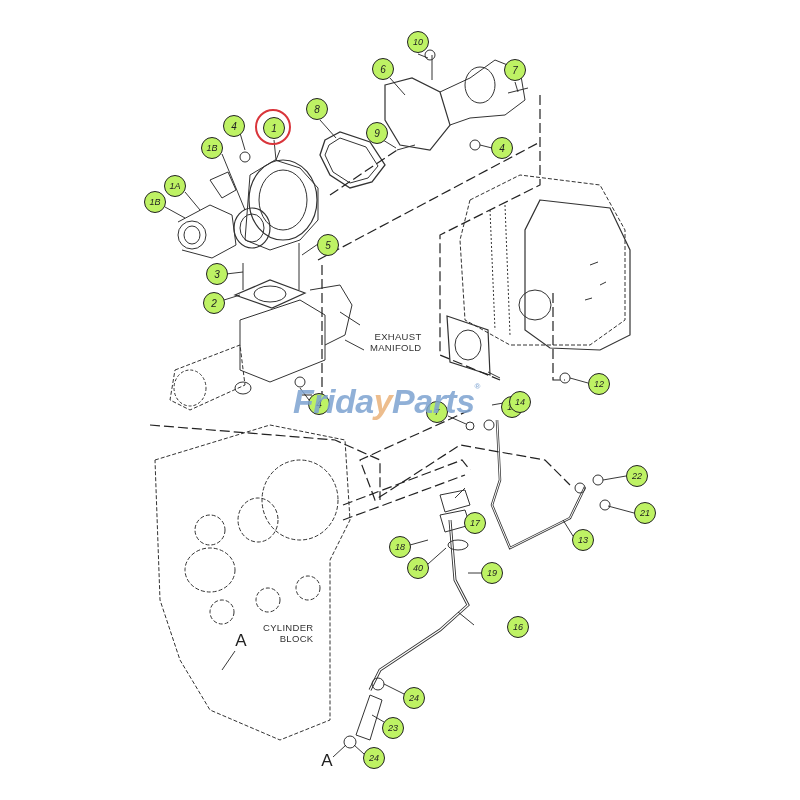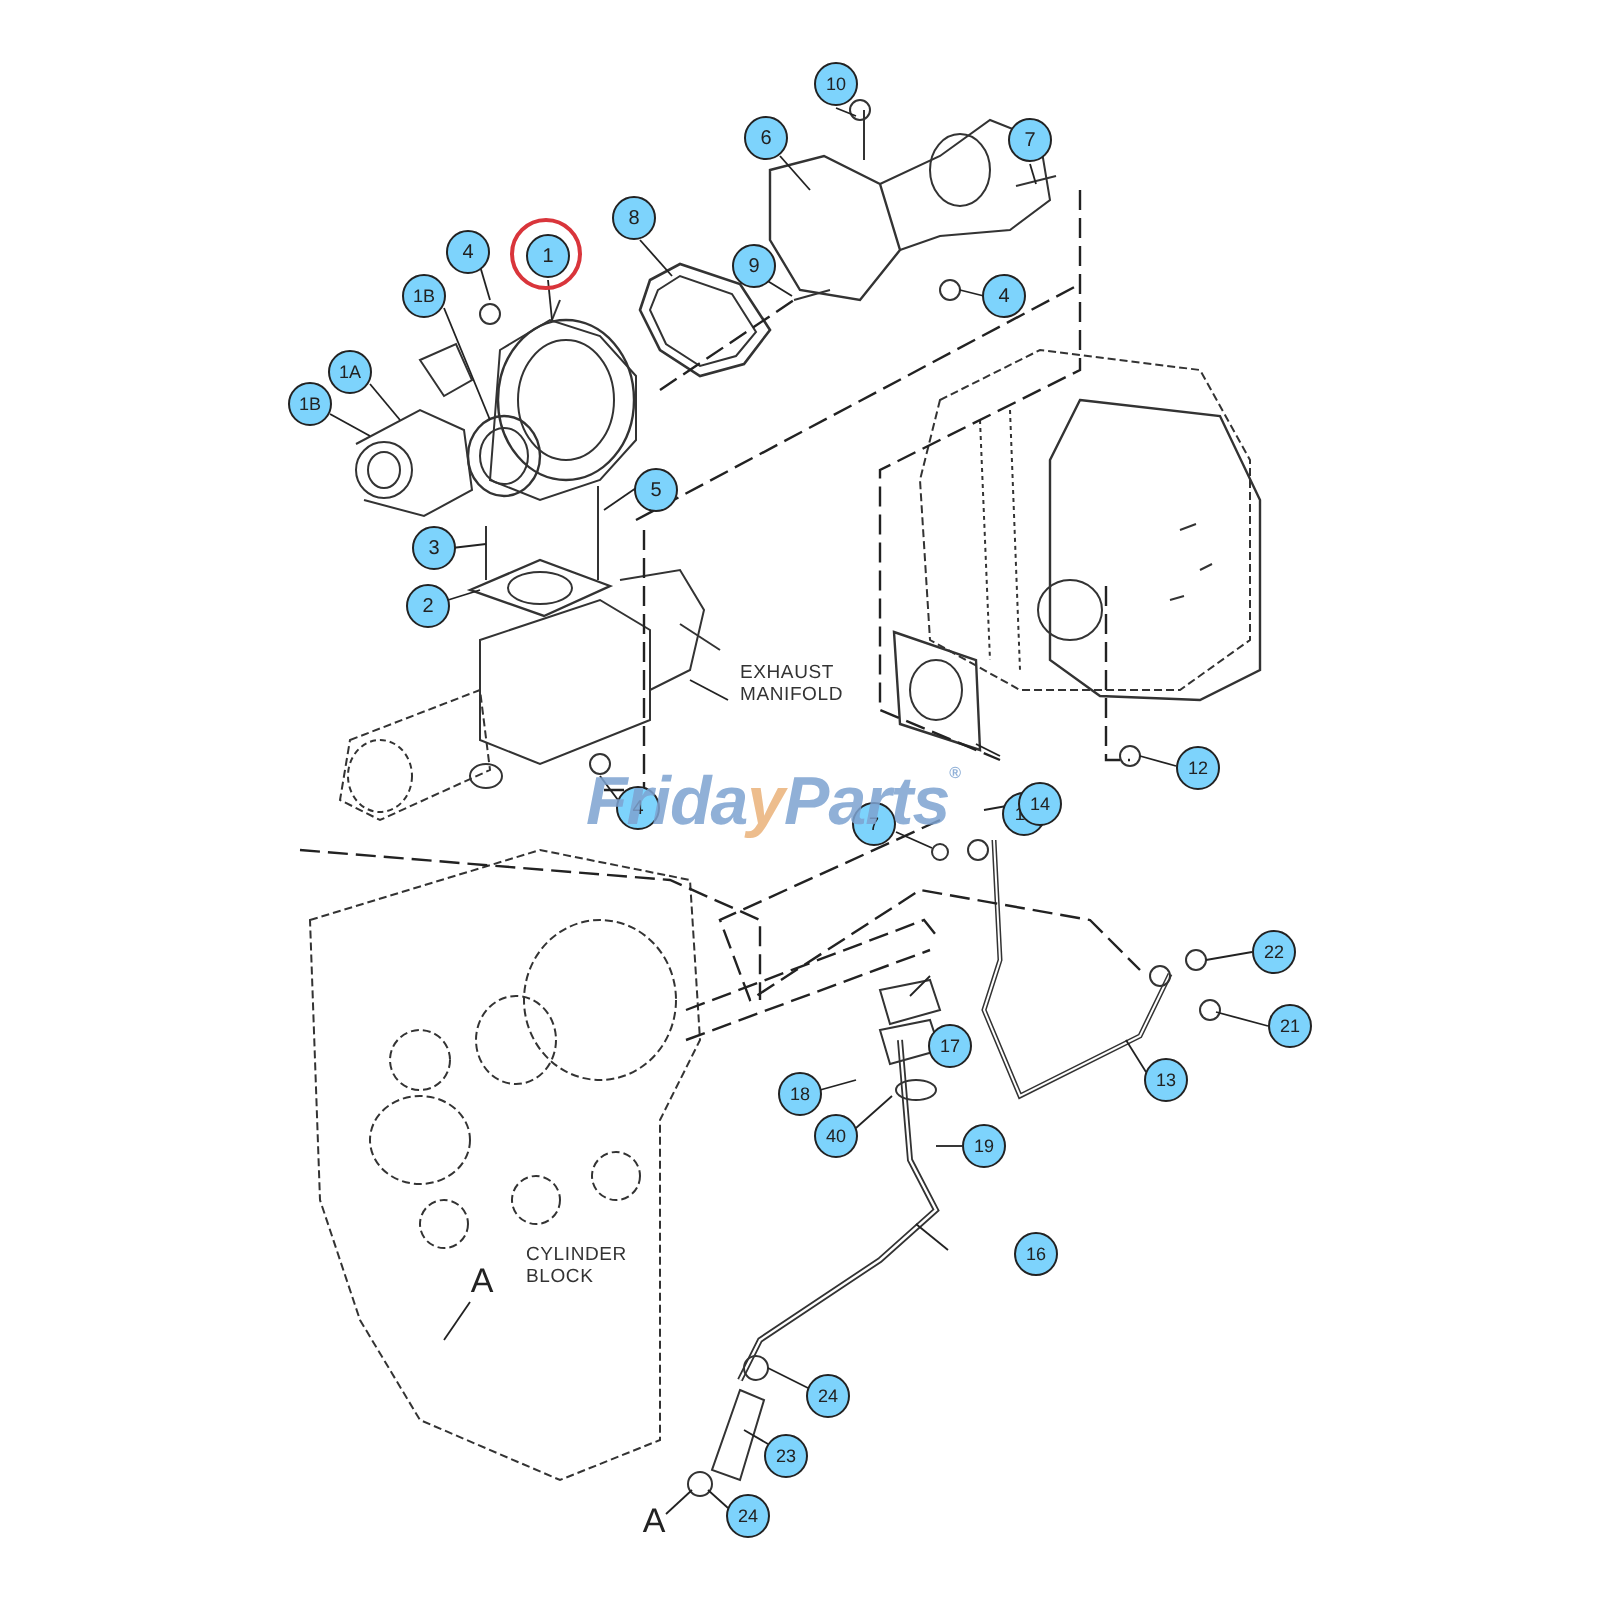--- a/index.html
+++ b/index.html
@@ -1,20 +1,20 @@
 <!DOCTYPE html>
 <html><head>
 <meta charset="utf-8">
 <style>
   html, body { margin: 0; padding: 0; background: #ffffff; }
   #canvas { position: relative; width: 800px; height: 800px; background: #ffffff; overflow: hidden; font-family: "Liberation Sans", sans-serif; }
   svg.art { position: absolute; left: 0; top: 0; }
-  .callout { position: absolute; width: 22px; height: 22px; border: 1.3px solid #222; border-radius: 50%; background: #7dd3fc; box-sizing: border-box; display: flex; align-items: center; justify-content: center; font-size: 10px; color: #222; transform: translate(-50%, -50%); }
+  .callout { position: absolute; width: 22px; height: 22px; border: 1.3px solid #222; border-radius: 50%; background: #bef264; box-sizing: border-box; display: flex; align-items: center; justify-content: center; font-size: 10px; color: #222; transform: translate(-50%, -50%); font-style: italic; }
   .callout.small { font-size: 9px; }
-  .label { position: absolute; font-size: 9.5px; color: #333; line-height: 11px; text-align: left; letter-spacing: 0.3px; }
+  .label { position: absolute; font-size: 9.5px; color: #333; line-height: 11px; text-align: right; letter-spacing: 0.3px; }
   .letter { position: absolute; font-size: 17px; color: #222; transform: translate(-50%, -50%); }
   .highlight { position: absolute; width: 36px; height: 36px; border: 2.2px solid #d9353b; border-radius: 50%; box-sizing: border-box; transform: translate(-50%, -50%); }
   .watermark { position: absolute; left: 293px; top: 382px; font-family: "Liberation Sans", sans-serif; font-weight: bold; font-style: italic; font-size: 34px; color: #7da3d1; opacity: 0.85; letter-spacing: -0.5px; white-space: nowrap; }
   .watermark .y { color: #eab27a; }
   .watermark .reg { font-size: 8px; vertical-align: top; font-style: normal; }
 </style>
 </head>
 <body>
 
 <div id="canvas">

